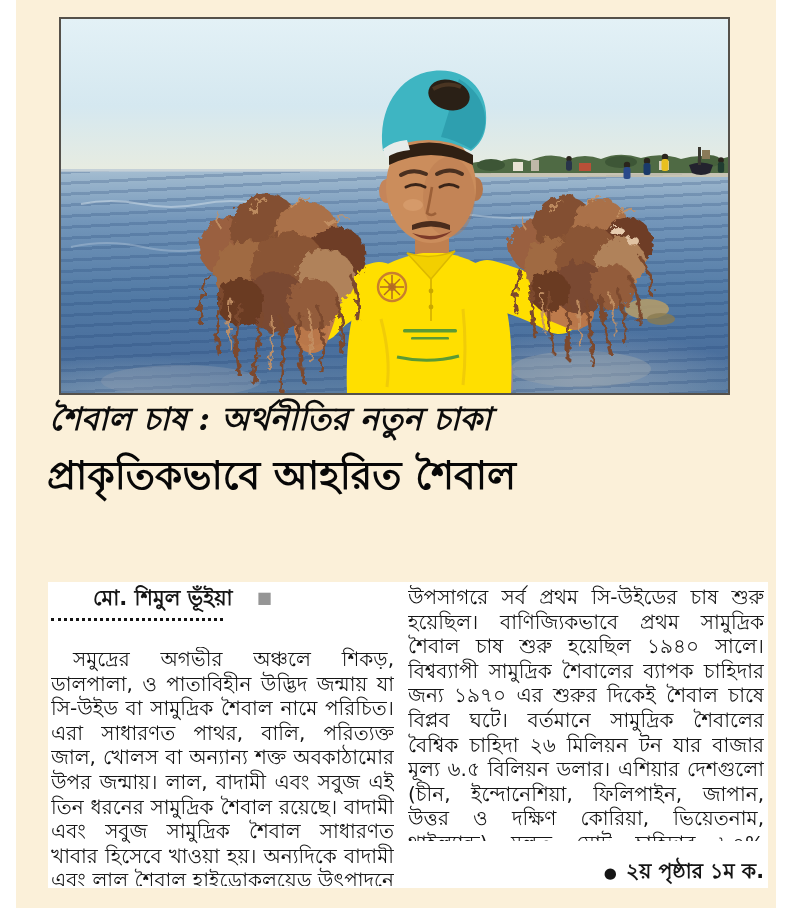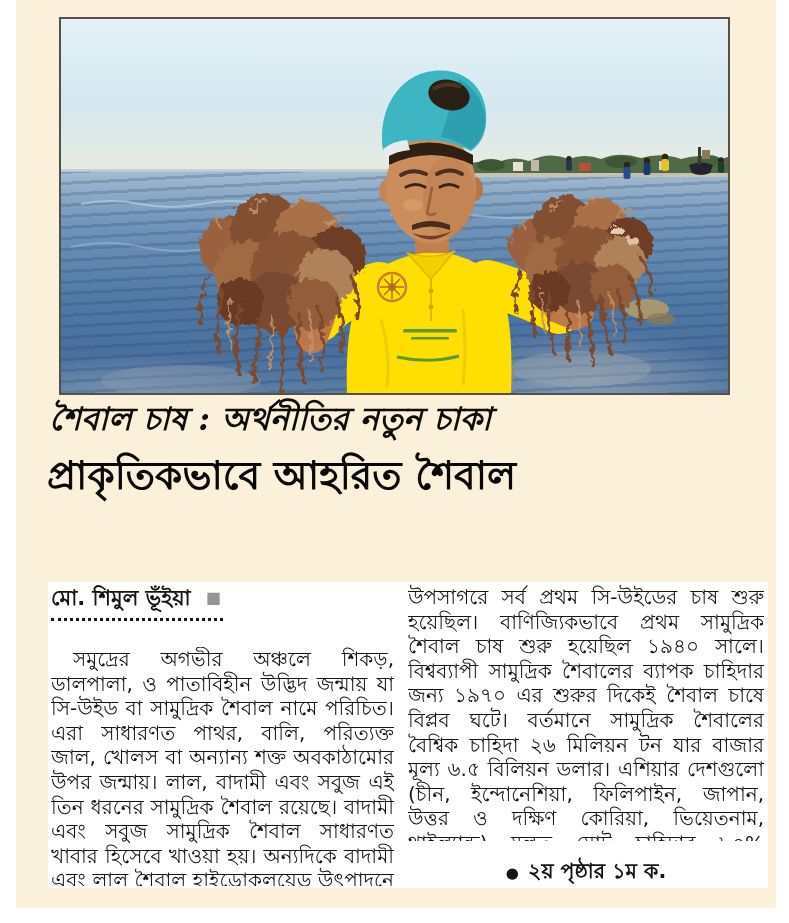--- a/index.html
+++ b/index.html
@@ -35,26 +35,26 @@
   }
   .headline div{white-space:nowrap;}
   
   .textblock{
     position:absolute;left:48px;top:582px;width:720px;height:306px;background:#ffffff;
     display:flex;gap:14px;box-sizing:border-box;padding:3px 4px 2px 3px;
   }
   .col{font-size:20px;line-height:24.6px;text-align:justify;color:#151515;overflow:hidden;}
   .col1{flex:0 0 343px;display:flex;flex-direction:column;}
   .col2{flex:1;display:flex;flex-direction:column;}
-  .byline-row{display:flex;align-items:center;gap:15px;font-size:21px;font-weight:600;line-height:26px;white-space:nowrap;}
+  .byline-row{display:flex;align-items:center;gap:24px;font-size:21px;font-weight:600;line-height:26px;white-space:nowrap;margin-left:42px;}
   .byline-marker{color:#959595;font-size:16px;line-height:16px;}
   .dotted-sep{width:172px;height:4px;border-bottom:3px dotted #161616;margin:3px 0 6px 0;}
   .para{margin:0;flex:1;overflow:hidden;}
   .indent{text-indent:22px;margin-top:20px;}
-  .continuation{font-weight:bold;text-align:center;font-size:20.5px;line-height:26px;white-space:nowrap;margin-top:17px;}
+  .continuation{font-weight:bold;text-align:right;font-size:20.5px;line-height:26px;white-space:nowrap;margin-top:17px;}
   .continuation .bullet{font-size:15px;letter-spacing:2px;}
 </style>
 </head>
 <body>
 
 <div class="page-bg"></div>
 
 <div class="photo">
   <div class="sky"></div>
   <div class="water"></div>

